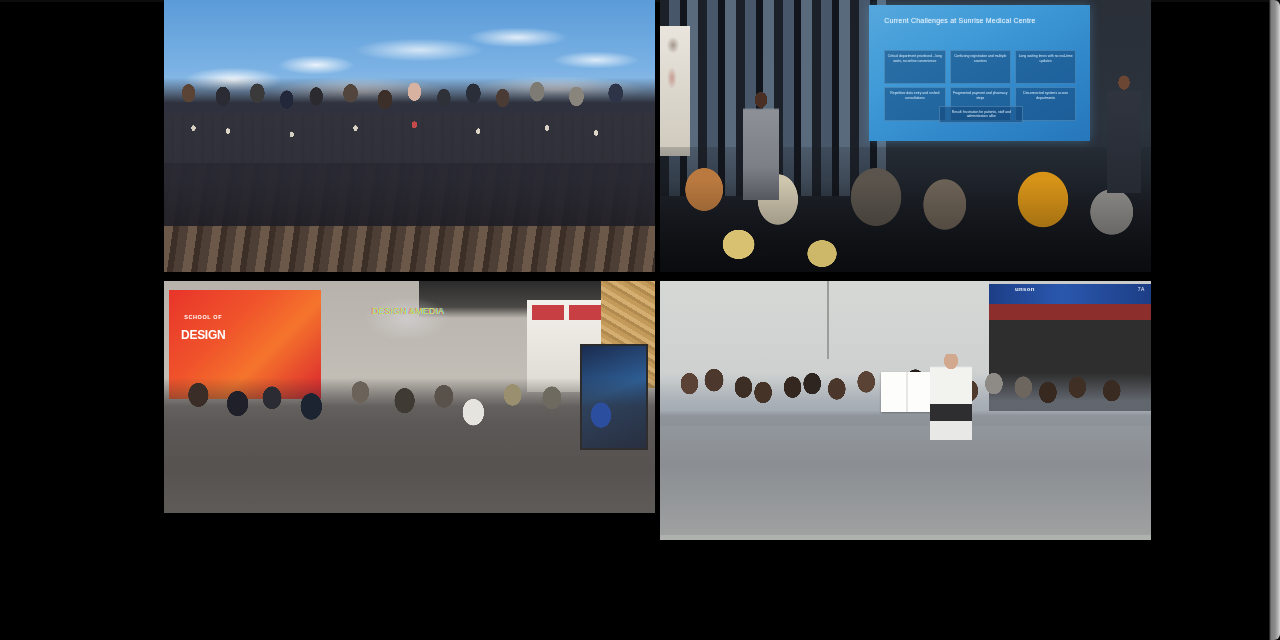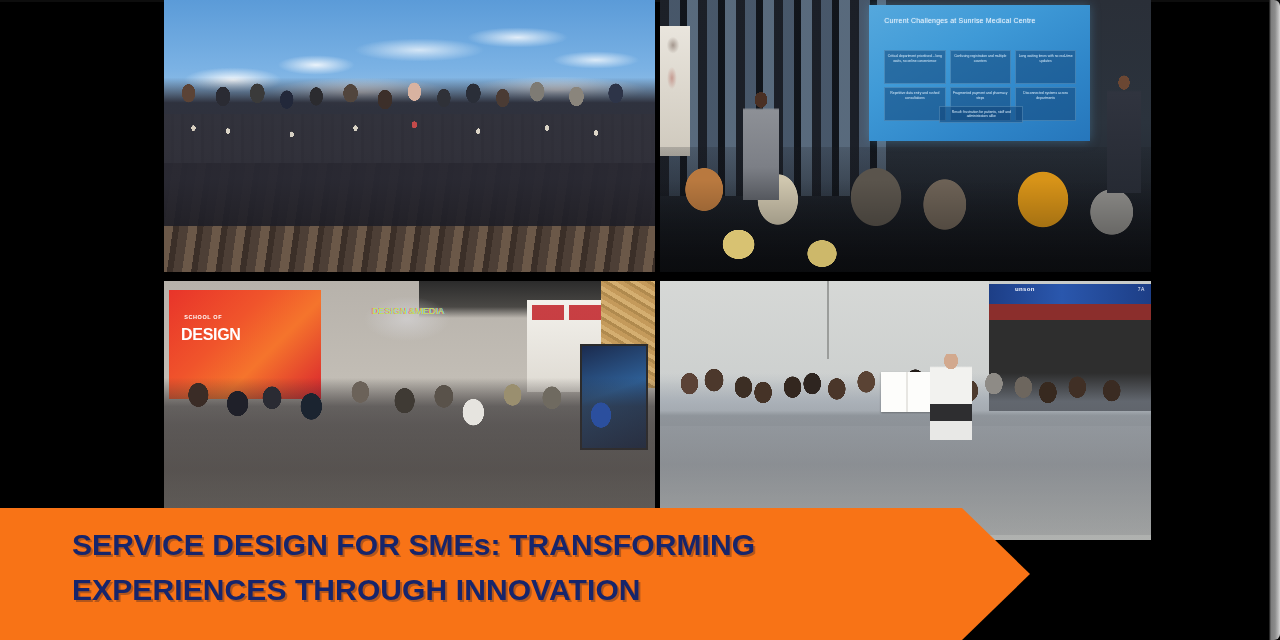--- a/index.html
+++ b/index.html
@@ -226,21 +226,21 @@
   .p3 .bigscreen {
     position: absolute; left: 1%; top: 4%; width: 31%; height: 47%;
     background: linear-gradient(135deg, #e8342a 0%, #f0542b 38%, #f5742c 62%, #d9242e 100%);
   }
   .p3 .bs-small {
     position: absolute; left: 10%; top: 22%;
     color: #ffffff; font-size: 5.5px; font-weight: bold; letter-spacing: .6px;
   }
   .p3 .bs-big {
     position: absolute; left: 8%; top: 34%;
-    color: #ffffff; font-size: 16px; font-weight: bold; line-height: 16px;
+    color: #ffffff; font-size: 12px; font-weight: bold; line-height: 16px;
     letter-spacing: -.3px;
     text-align: center;
   }
   .p3 .projlogo {
     position: absolute; left: 41%; top: 7%; width: 17%; height: 19%;
     background: radial-gradient(ellipse at 50% 50%, rgba(220,220,225,.55), rgba(200,200,205,0) 72%);
   }
   .p3 .projlogo .pl {
     position: absolute; left: 8%; top: 22%;
     color: #cfe04a; font-size: 9px; font-weight: normal; line-height: 9px;
@@ -452,20 +452,16 @@
         </div>
         <div class="pipe"></div>
         <div class="grouprow"></div>
         <div class="cert"></div>
         <div class="whiteshirt"></div>
       </div>
     </div>
 
   </div>
 
-  <div class="banner">
-    <div class="banner-text">SERVICE DESIGN FOR SMEs: TRANSFORMING
-EXPERIENCES THROUGH INNOVATION</div>
-  </div>
 
   <div class="frame-edge"></div>
 
 </div>
 
 </body></html>

